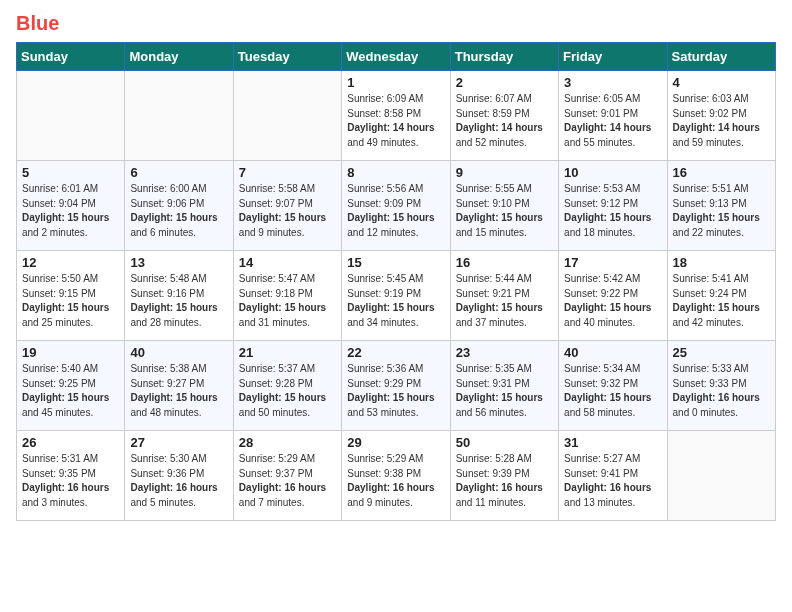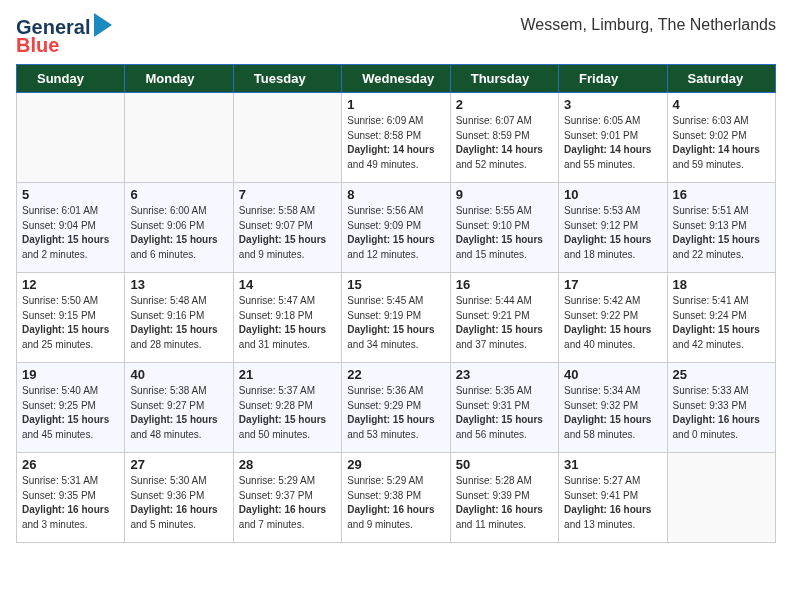--- a/index.html
+++ b/index.html
@@ -46,25 +46,25 @@
     .location-title {
       font-size: 16px;
       color: #333;
     }
     table {
       width: 100%;
       border-collapse: collapse;
       table-layout: fixed;
     }
     thead tr th {
-      background: #14532d;
+      background: #0f766e;
       color: #fff;
       font-size: 13px;
       font-weight: bold;
-      padding: 6px 20px;
+      padding: 6px 4px;
       text-align: left;
       border: 1px solid #2a6abf;
     }
     tbody tr td {
       border: 1px solid #ccc;
       vertical-align: top;
       padding: 4px 5px;
       height: 90px;
       font-size: 10.5px;
       color: #222;
@@ -87,29 +87,24 @@
     td.empty {
       background: #f9f9f9;
     }
   </style>
 </head>
 <body>
 
 <div class="header">
   <div class="logo">
     <div style="display:flex;flex-direction:column;align-items:flex-start;">
-      <div style="display:flex;align-items:center;">
-        <span class="logo-text">General</span>
-        <div class="logo-arrow"></div>
-      </div>
       <span class="logo-text" style="color:#ef4444;margin-top:-4px;">Blue</span>
     </div>
   </div>
   <div class="title-block">
-    <div class="location-title">Wessem, Limburg, The Netherlands</div>
   </div>
 </div>
 
 <table>
   <thead>
     <tr>
     <th>Sunday</th>
         <th>Monday</th>
         <th>Tuesday</th>
         <th>Wednesday</th>

